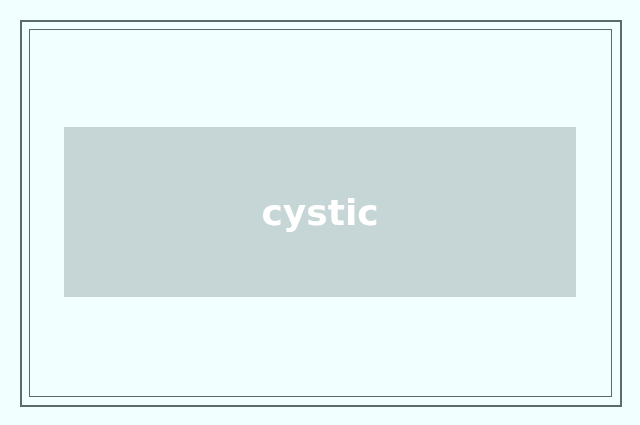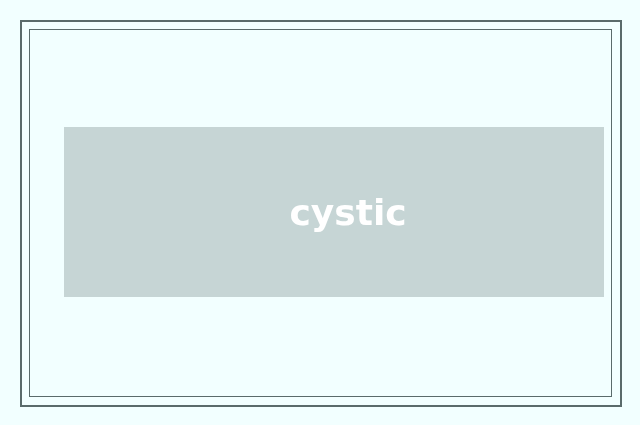--- a/index.html
+++ b/index.html
@@ -23,21 +23,20 @@
       border: 1px solid #5a6b6b;
     }
     .banner {
       position: absolute;
       left: 64px; top: 127px;
       width: 512px; height: 170px;
       background: #c6d5d5;
       display: flex;
       align-items: center;
       justify-content: center;
-      padding-left: 28px;
     }
     .banner-text {
       color: #ffffff;
       font-family: "DejaVu Sans", sans-serif;
       font-weight: bold;
       font-size: 36px;
       letter-spacing: 0px;
       margin-top: 0px;
     }
   </style>

